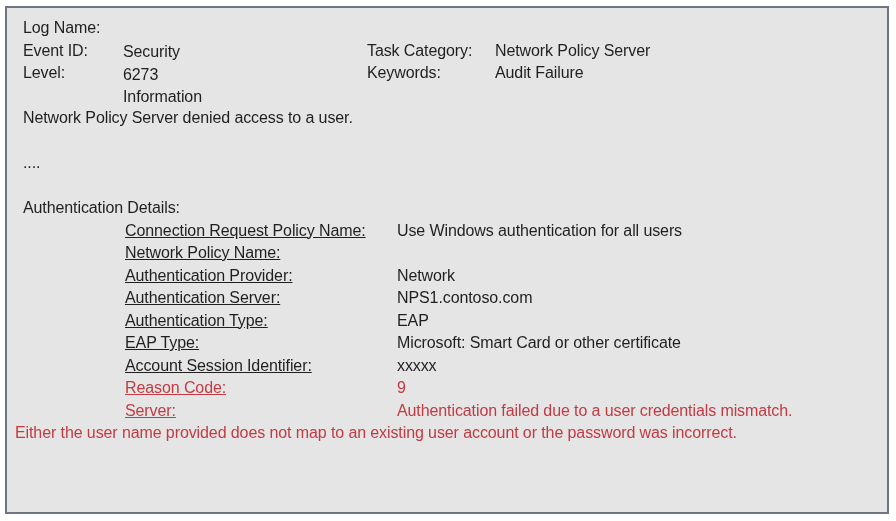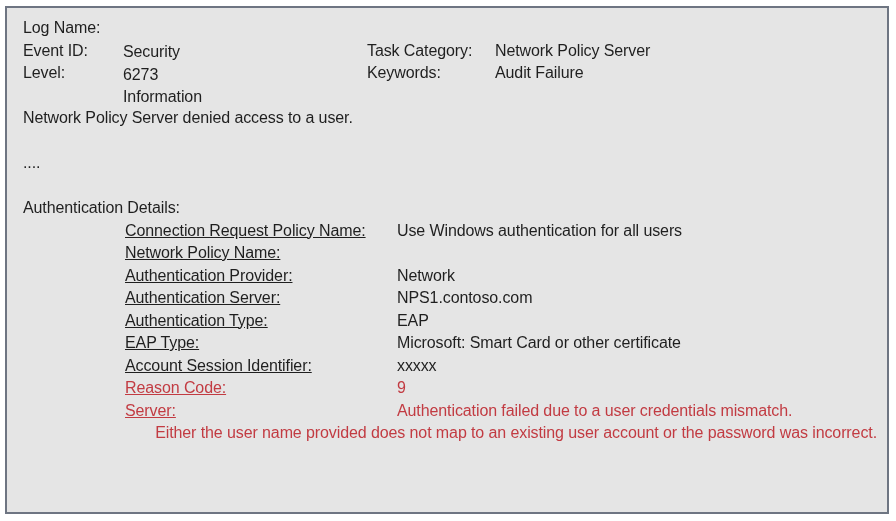--- a/index.html
+++ b/index.html
@@ -117,16 +117,16 @@
       <span class="a-indent"></span>
       <span class="a-label">Reason Code:</span>
       <span class="a-value">9</span>
     </div>
     <div class="line a-row red">
       <span class="a-indent"></span>
       <span class="a-label">Server:</span>
       <span class="a-value">Authentication failed due to a user credentials mismatch.</span>
     </div>
 
-    <div class="line red" style="margin-left:-8px;text-align:right;">Either the user name provided does not map to an existing user account or the password was incorrect.</div>
+    <div class="line red" style="margin-left:-8px;">Either the user name provided does not map to an existing user account or the password was incorrect.</div>
 
   </div>
 </div>
 
 </body></html>

